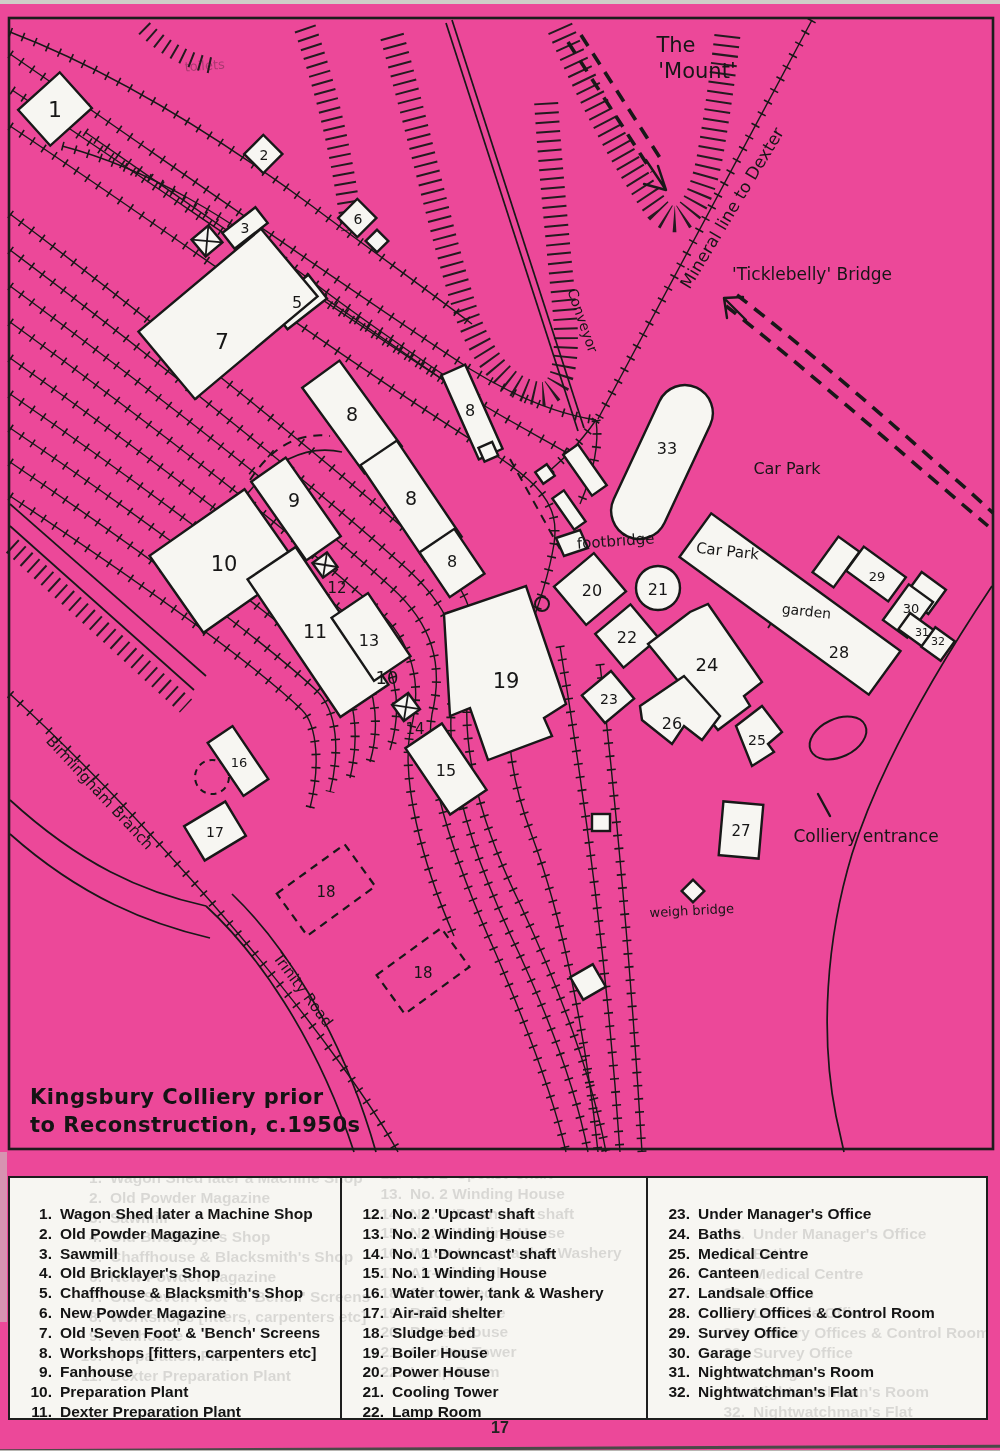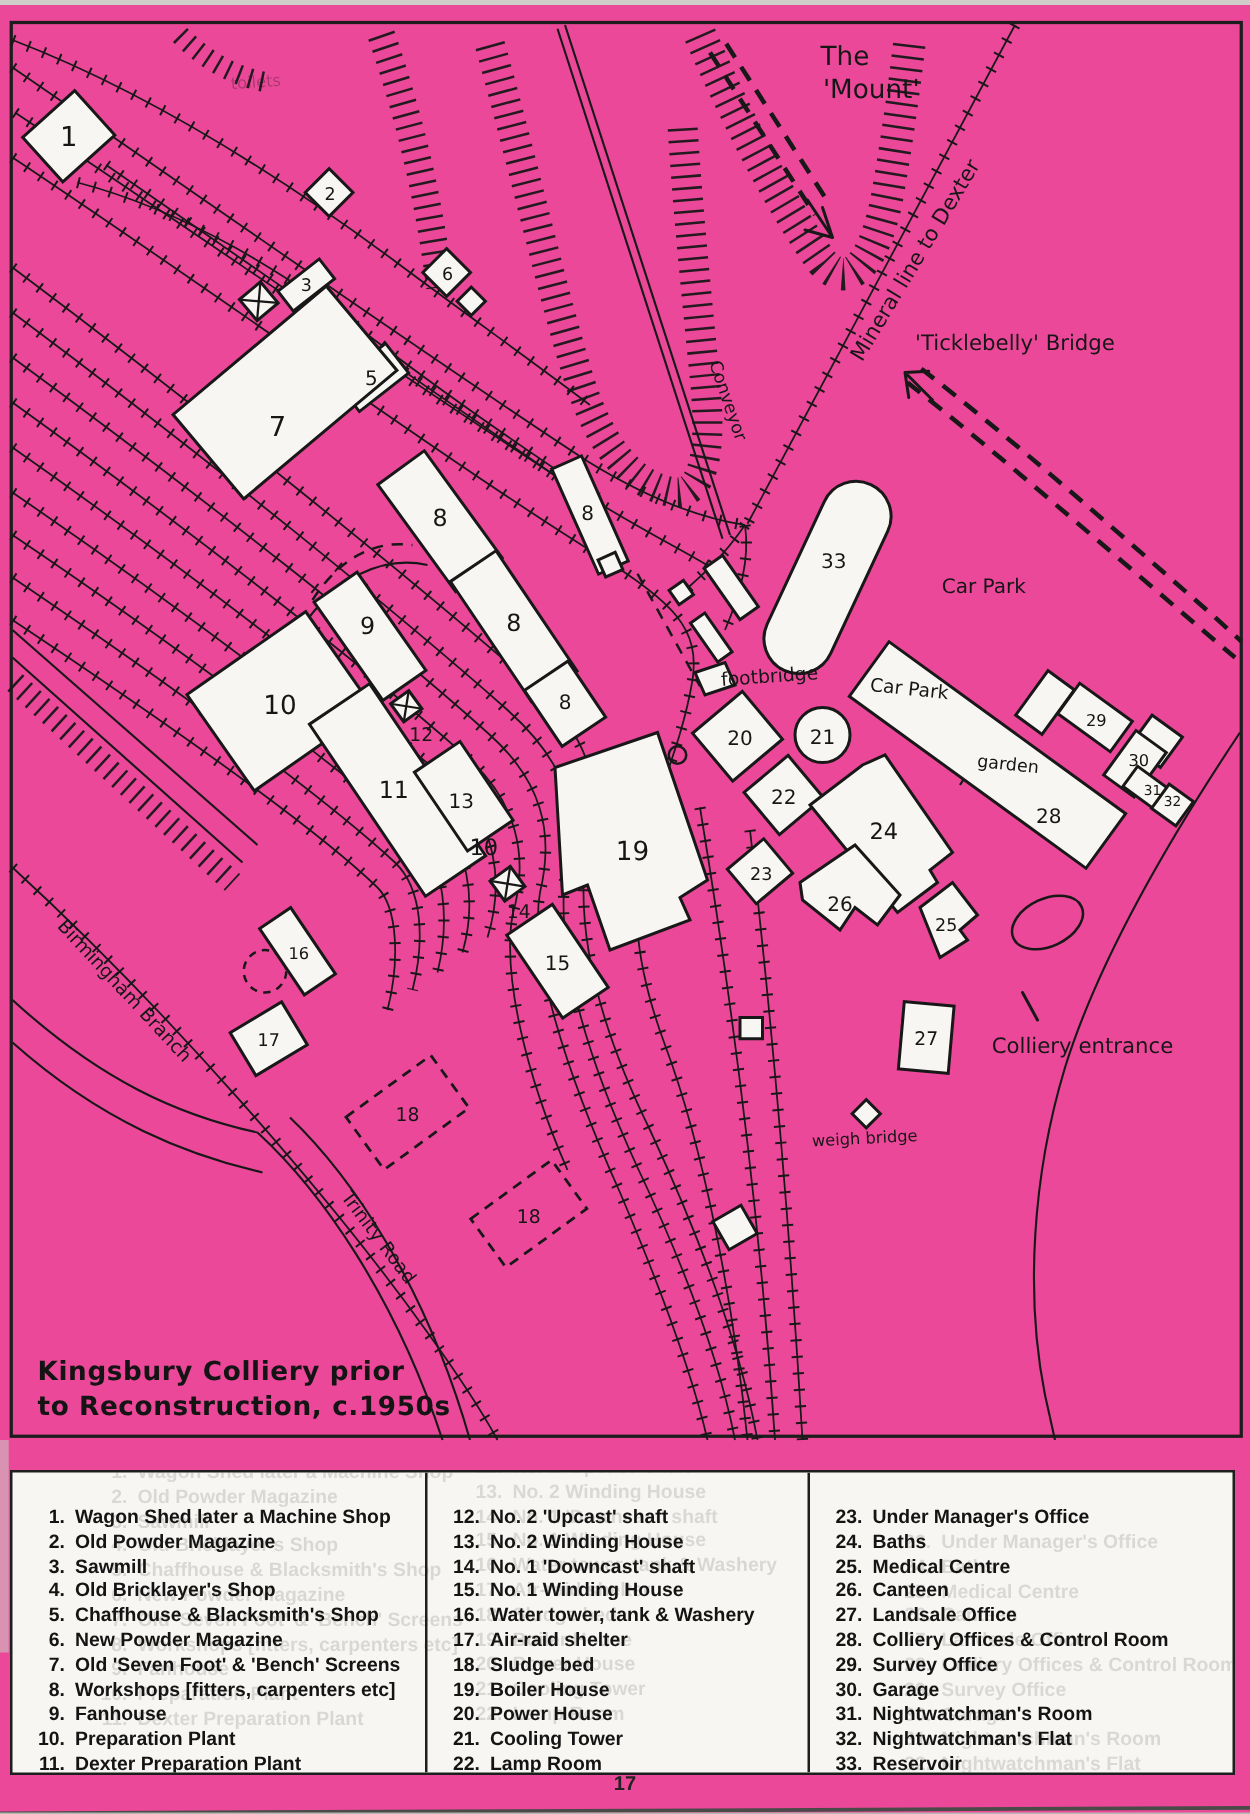--- a/index.html
+++ b/index.html
@@ -477,24 +477,20 @@
             <span class="leg-text">Garage</span>
           </div>
           <div class="leg-item">
             <span class="leg-num">31.</span>
             <span class="leg-text">Nightwatchman's Room</span>
           </div>
           <div class="leg-item">
             <span class="leg-num">32.</span>
             <span class="leg-text">Nightwatchman's Flat</span>
           </div>
-          <div class="leg-item">
-            <span class="leg-num">33.</span>
-            <span class="leg-text">Reservoir</span>
-          </div>
         </div>
         <div class="leg-list ghost" style="left: 67px; top: 46px;">
           <div class="leg-item">
             <span class="leg-num">23.</span>
             <span class="leg-text">Under Manager's Office</span>
           </div>
           <div class="leg-item">
             <span class="leg-num">24.</span>
             <span class="leg-text">Baths</span>
           </div>

